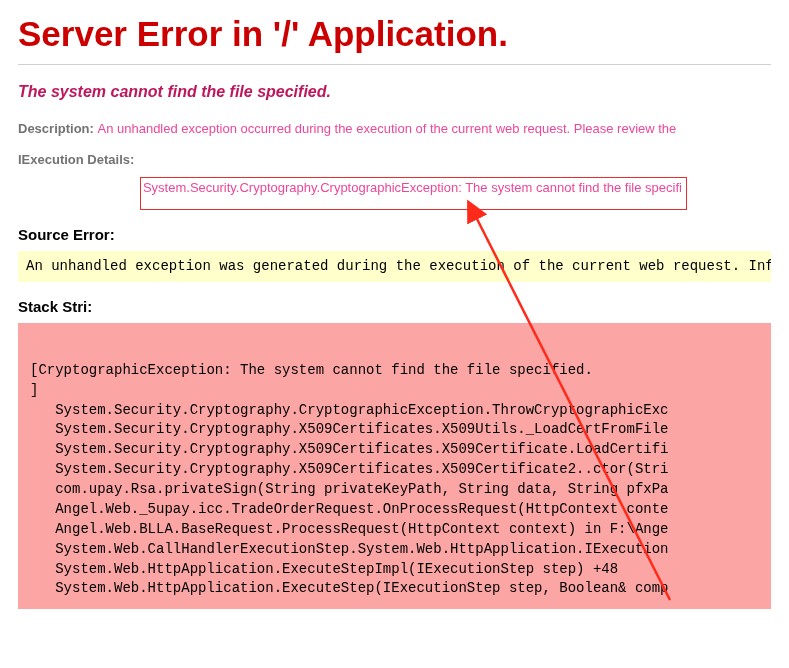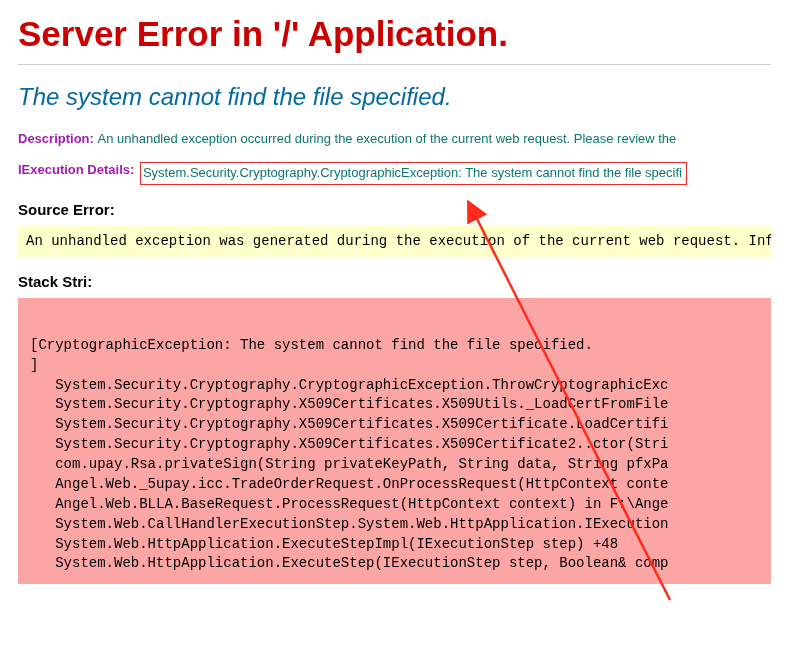--- a/index.html
+++ b/index.html
@@ -23,50 +23,51 @@
       font-weight: 700;
       margin: 6px 0 10px 0;
     }
     hr.divider {
       border: none;
       border-top: 1px solid #d0d0d0;
       margin: 4px 0 18px 0;
     }
     h2.subtitle {
       font-family: "Trebuchet MS", Verdana, sans-serif;
-      color: #0369a1;
-      font-size: 24px;
+      color: #be185d;
+      font-size: 16px;
       font-style: italic;
-      font-weight: 400;
+      font-weight: 700;
       margin-bottom: 20px;
     }
     .row {
       margin-bottom: 16px;
       font-size: 0;
       white-space: nowrap;
       overflow: hidden;
     }
     .row .label {
       font-family: Verdana, Arial, sans-serif;
       font-size: 13px;
       font-weight: 700;
-      color: #a21caf;
+      color: #737373;
     }
     .row .value {
       font-family: Arial, sans-serif;
       font-size: 13px;
-      color: #0f766e;
+      color: #ec4899;
       font-weight: 400;
     }
     .highlight-box {
       border: 1px solid #ea2c2c;
       display: inline-block;
-      padding: 2px 4px 4px 2px;
+      padding: 2px 4px 14px 2px;
       margin-left: 2px;
       vertical-align: top;
+      margin-top: 25px;
     }
     .section-head {
       font-family: Verdana, Arial, sans-serif;
       font-size: 15px;
       font-weight: 700;
       color: #000;
       margin: 16px 0 8px 0;
     }
     .code-block {
       background: #ffffcc;

